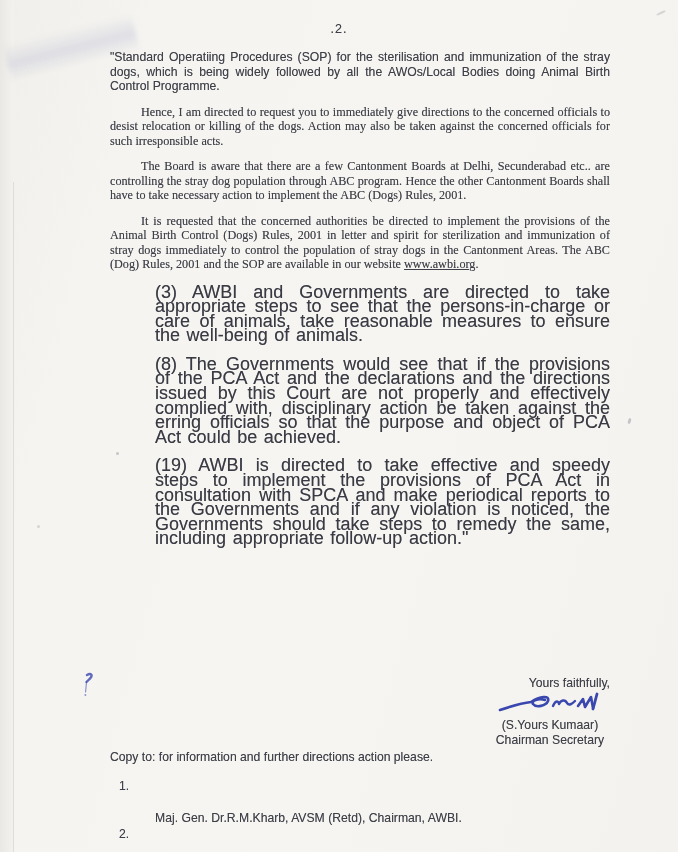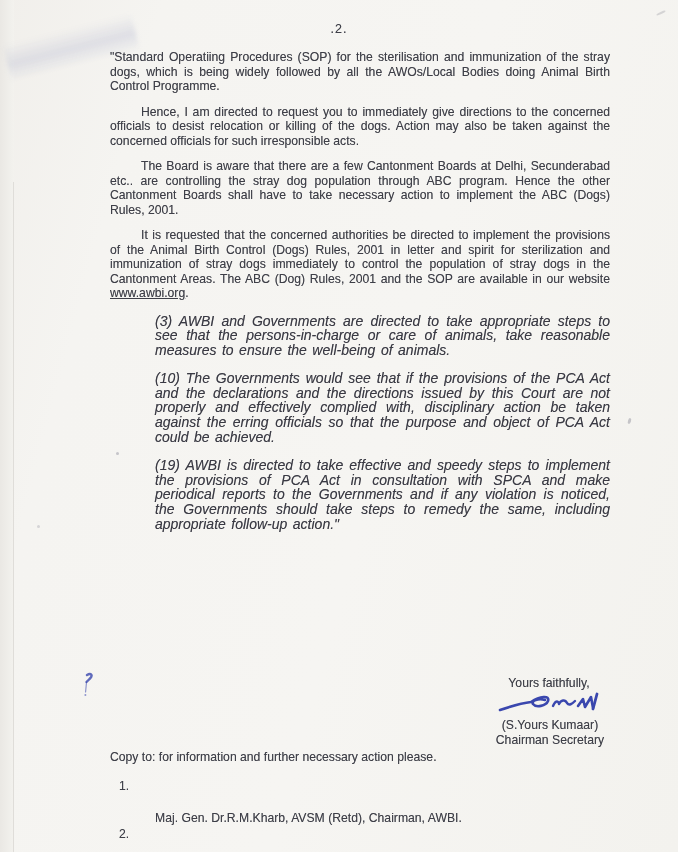--- a/index.html
+++ b/index.html
@@ -29,34 +29,34 @@
 
   .page-number{position:absolute;top:22px;left:0;right:0;text-align:center;
     font-size:12.5px;letter-spacing:1px;
     text-shadow:0 0 .5px rgba(62,63,72,.55);}
 
   .content{position:absolute;left:110px;top:50px;width:500px;}
   .content p{
     margin:0 0 11px 0;font-size:12.2px;line-height:14.5px;text-align:justify;
     text-shadow:0 0 .5px rgba(62,63,72,.5);
   }
-  .indent{text-indent:31px;}
+  .indent{text-indent:31px;font-family:Liberation Serif, serif;}
   .big-indent{text-indent:76px;}
   .weblink{color:inherit;text-decoration:underline;}
 
   .quote-block{margin:13px 0 0 45px;width:455px;}
   .quote-block p{
-    font-style:italic;font-size:14px;line-height:14.6px;word-spacing:1.6px;
+    font-size:18px;line-height:14.6px;word-spacing:1.6px;
     margin:0 0 14px 0;color:#3a3a44;
   }
   .closing{margin-top:0;}
 
   .signature-block{position:absolute;top:676px;left:488px;width:124px;text-align:center;
     font-size:12.2px;line-height:15px;text-shadow:0 0 .5px rgba(62,63,72,.5);}
-  .valediction{text-align:center;padding-right:2px;}
+  .valediction{text-align:right;padding-right:2px;}
   .signature-svg{display:block;margin:1px auto 0 auto;}
   .ink{stroke:#3a47ae;fill:none;stroke-linecap:round;stroke-linejoin:round;}
 
   .ink-mark{position:absolute;left:78px;top:672px;}
 
   .copy-block{position:absolute;left:110px;top:750px;width:510px;
     font-size:12.2px;line-height:15px;text-shadow:0 0 .5px rgba(62,63,72,.5);}
   .copy-list{margin-top:14px;}
   .copy-item{display:flex;margin-bottom:1px;}
   .copy-num{width:45px;padding-left:9px;box-sizing:border-box;}
@@ -78,21 +78,21 @@
   <div class="page-number">.2.</div>
 
   <div class="content">
     <p>"Standard Operatiing Procedures (SOP) for the sterilisation and immunization of the stray dogs, which is being widely followed by all the AWOs/Local Bodies doing Animal Birth Control Programme.</p>
     <p class="indent">Hence, I am directed to request you to immediately give directions to the concerned officials to desist relocation or killing of the dogs. Action may also be taken against the concerned officials for such irresponsible acts.</p>
     <p class="indent">The Board is aware that there are a few Cantonment Boards at Delhi, Secunderabad etc.. are controlling the stray dog population through ABC program. Hence the other Cantonment Boards shall have to take necessary action to implement the ABC (Dogs) Rules, 2001.</p>
     <p class="indent"><span>It is requested that the concerned authorities be directed to implement the provisions of the Animal Birth Control (Dogs) Rules, 2001 in letter and spirit for sterilization and immunization of stray dogs immediately to control the population of stray dogs in the Cantonment Areas. The ABC (Dog) Rules, 2001 and the SOP are available in our website </span><span class="weblink">www.awbi.org</span><span>.</span></p>
 
     <div class="quote-block">
       <p>(3) AWBI and Governments are directed to take appropriate steps to see that the persons-in-charge or care of animals, take reasonable measures to ensure the well-being of animals.</p>
-      <p>(10) The Governments would see that if the provisions of the PCA Act and the declarations and the directions issued by this Court are not properly and effectively complied with, disciplinary action be taken against the erring officials so that the purpose and object of PCA Act could be achieved.</p>
+      <p>(8) The Governments would see that if the provisions of the PCA Act and the declarations and the directions issued by this Court are not properly and effectively complied with, disciplinary action be taken against the erring officials so that the purpose and object of PCA Act could be achieved.</p>
       <p>(19) AWBI is directed to take effective and speedy steps to implement the provisions of PCA Act in consultation with SPCA and make periodical reports to the Governments and if any violation is noticed, the Governments should take steps to remedy the same, including appropriate follow-up action."</p>
     </div>
 
   </div>
 
   <div class="ink-mark">
     <svg width="18" height="30" viewBox="0 0 18 30">
       <path class="ink" d="M9,3 C13,0.5 15.5,3.5 11.5,7 L8.5,10" stroke-width="2.4" opacity="0.8"></path>
       <path class="ink" d="M8.5,10 L7.6,20" stroke-width="1.1" opacity="0.6"></path>
       <circle cx="7.4" cy="23" r="1" fill="#3a47ae" stroke="none" opacity="0.55"></circle>
@@ -105,21 +105,21 @@
       <path class="ink" stroke-width="2.6" d="M2,18 C14,14 24,11 33,10 C42,4 52,3 50,9 C48,14 38,16 35,12 C33,9 40,6 47,8"></path>
       <path class="ink" stroke-width="2.4" d="M55,14 C57,9 60,8 61,12 C63,8 67,7 69,11 C71,14 74,12 77,9"></path>
       <path class="ink" stroke-width="2.6" d="M80,14 L85,7 L87,15 L93,5 L95,16"></path>
       <path class="ink" stroke-width="2.8" d="M99,2 L95,17"></path>
     </svg>
     <div>(S.Yours Kumaar)</div>
     <div>Chairman Secretary</div>
   </div>
 
   <div class="copy-block">
-    <div>Copy to: for information and further necessary action please.</div>
+    <div>Copy to: for information and further directions action please.</div>
     <div class="copy-list">
       <div class="copy-item">
         <span class="copy-num">1.</span>
         <span class="copy-text">Maj. Gen. Dr.R.M.Kharb, AVSM (Retd), Chairman, AWBI.</span>
       </div>
       <div class="copy-item">
         <span class="copy-num">2.</span>
         <span class="copy-text">Ms.Mohini Sharma, Pune email: mohini1_sharma@yahoo.com).</span>
       </div>
     </div>

